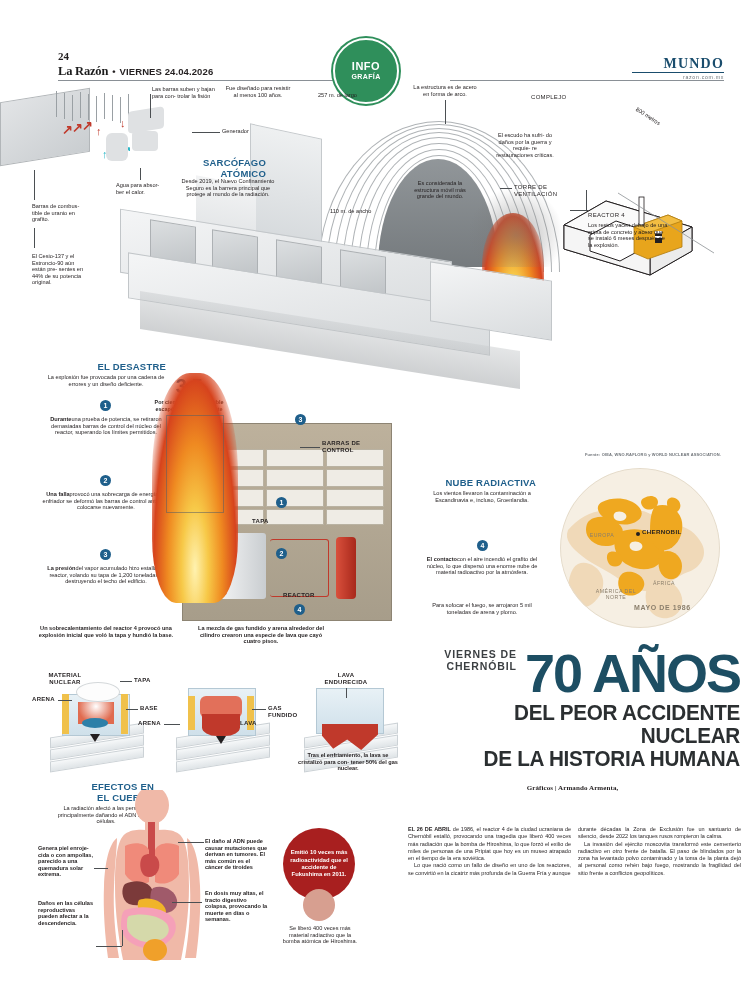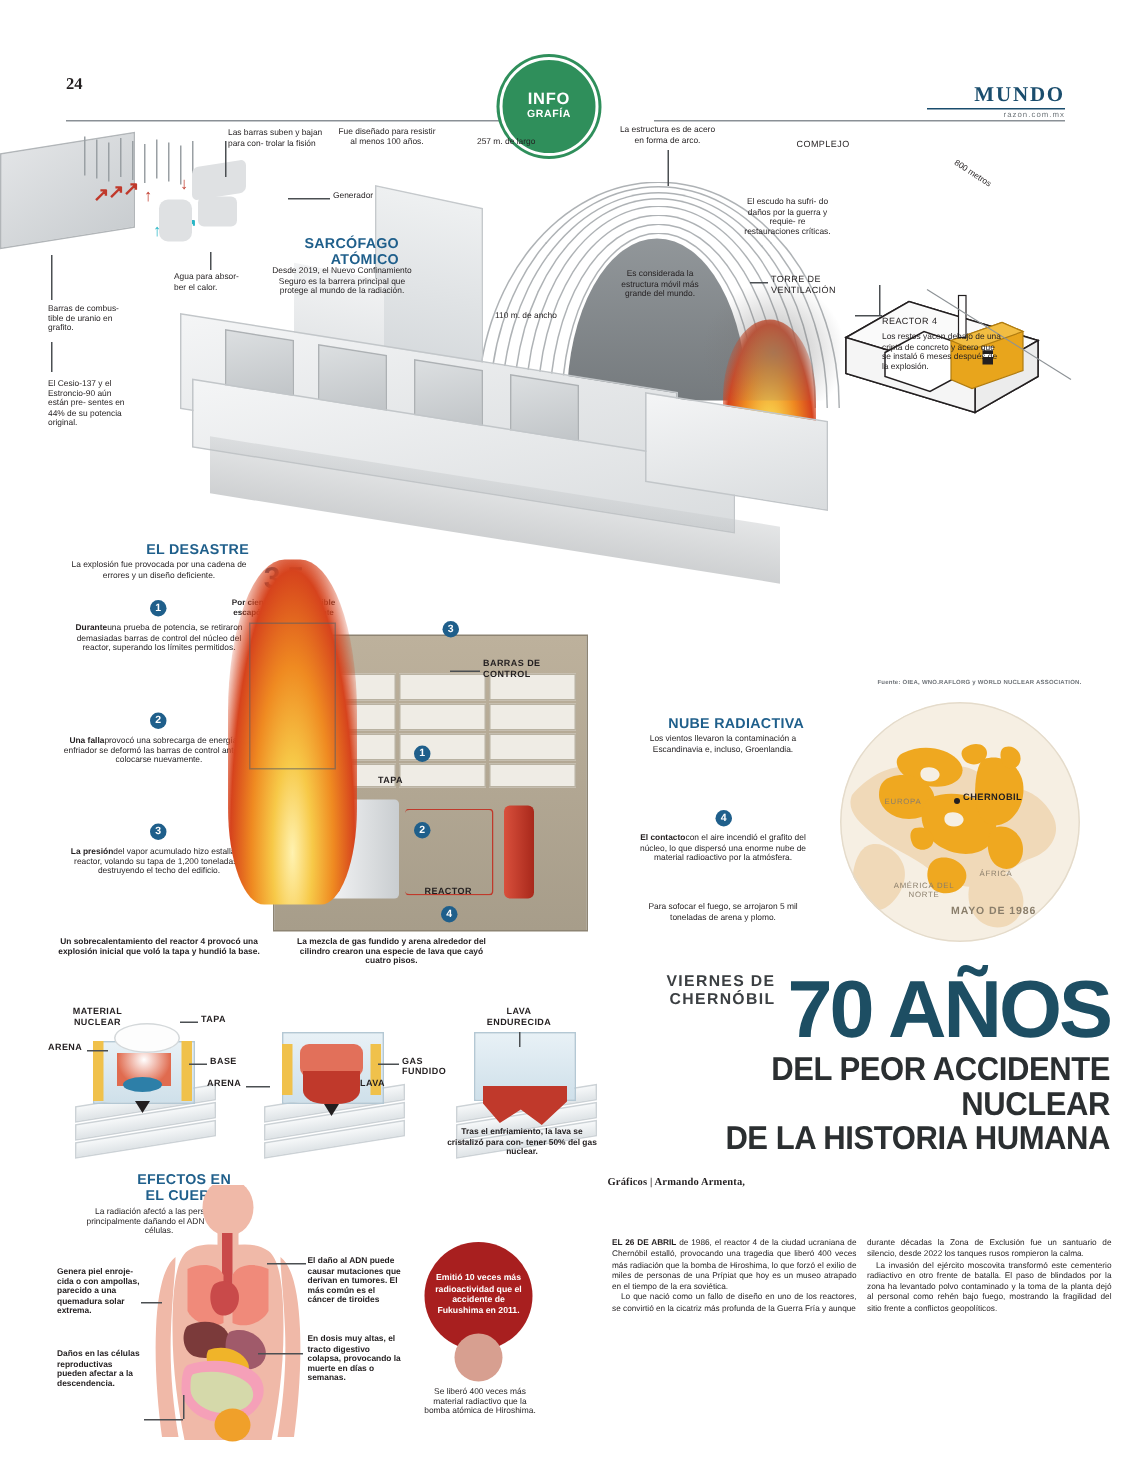--- a/index.html
+++ b/index.html
@@ -6,21 +6,21 @@
   html,body{margin:0;padding:0;background:#ffffff;}
   body{
     width:750px;height:985px;position:relative;overflow:hidden;
     font-family:"Liberation Sans", sans-serif;color:#231f20;
     -webkit-font-smoothing:antialiased;
   }
   .page{position:absolute;inset:0;background:#fff;}
   .abs{position:absolute;}
 
   
-  #masthead{left:44px;top:50px;width:666px;height:36px;}
+  #masthead{left:58px;top:50px;width:666px;height:36px;}
   .folio{font:700 11px/12px "Liberation Serif",serif;color:#231f20;}
   .masthead-row{display:flex;align-items:flex-end;gap:4px;margin-top:3px;}
   .brand{font:700 12.5px/13px "Liberation Serif",serif;color:#1c1c1c;letter-spacing:-.2px;}
   .brand-date{font:700 9.5px/13px "Liberation Sans",sans-serif;color:#231f20;letter-spacing:.1px;}
   .rule-left{position:absolute;left:0;top:30px;width:320px;height:1px;background:#8a9096;}
   .rule-right{position:absolute;left:392px;top:30px;width:274px;height:1px;background:#8a9096;}
   .mundo{position:absolute;right:0;top:6px;text-align:right;}
   .mundo .m1{font:700 14px/15px "Liberation Serif",serif;color:#1a4d6d;letter-spacing:1.2px;}
   .mundo .m2{font:400 5.2px/7px "Liberation Sans",sans-serif;color:#6d7479;letter-spacing:.7px;margin-top:1px;}
   .mundo .mrule{width:92px;height:1px;background:#1a4d6d;margin:1px 0 0 auto;}
@@ -113,21 +113,21 @@
   .arrow-dn{position:absolute;width:0;height:0;border-left:5px solid transparent;
     border-right:5px solid transparent;border-top:8px solid #231f20;}
 
   
   #titleblock{left:405px;top:648px;width:335px;}
   #kicker{font:700 10.5px/12px "Liberation Sans",sans-serif;color:#3b3f42;
     letter-spacing:.9px;text-align:right;width:78px;}
   #big-40{font:700 54px/50px "Liberation Sans",sans-serif;color:#1d4e63;letter-spacing:-2px;}
   .subline{font:700 22px/23px "Liberation Sans",sans-serif;color:#2b2f31;
     letter-spacing:-.3px;text-align:right;transform:scaleX(.94);transform-origin:right center;}
-  #credits{font:700 7px/9px "Liberation Serif",serif;color:#231f20;letter-spacing:.1px;}
+  #credits{font:700 7px/9px "Liberation Serif",serif;color:#231f20;text-align:center;letter-spacing:.1px;}
 
   
   .bodycol{position:absolute;width:163px;font:400 5.5px/7.3px "Liberation Sans",sans-serif;
     color:#231f20;text-align:justify;}
   .bodycol b{font-weight:700;}
   .bodycol p{margin:0;text-indent:0;}
   .bodycol p+p{text-indent:6px;}
 
   
   #body-art{left:95px;top:790px;width:115px;height:180px;}
@@ -137,20 +137,25 @@
   #badge-red .t{font:700 5.8px/7.4px "Liberation Sans",sans-serif;color:#fff;text-align:center;padding:0 6px;}
   #badge-pink{position:absolute;left:303px;top:889px;width:32px;height:32px;border-radius:50%;background:#d79f90;}
 </style>
 </head>
 <body>
 
 <div class="page">
 
   <div class="abs" id="masthead">
     <div class="folio">24</div>
+    <div class="masthead-row">
+      <span class="brand">La Razón</span>
+      <span class="brand-date">•</span>
+      <span class="brand-date">VIERNES 24.04.2026</span>
+    </div>
     <div class="rule-left"></div>
     <div class="rule-right"></div>
     <div class="mundo">
       <div class="m1">MUNDO</div>
       <div class="mrule"></div>
       <div class="m2">razon.com.mx</div>
     </div>
   </div>
 
   <div class="abs" id="info-badge">

